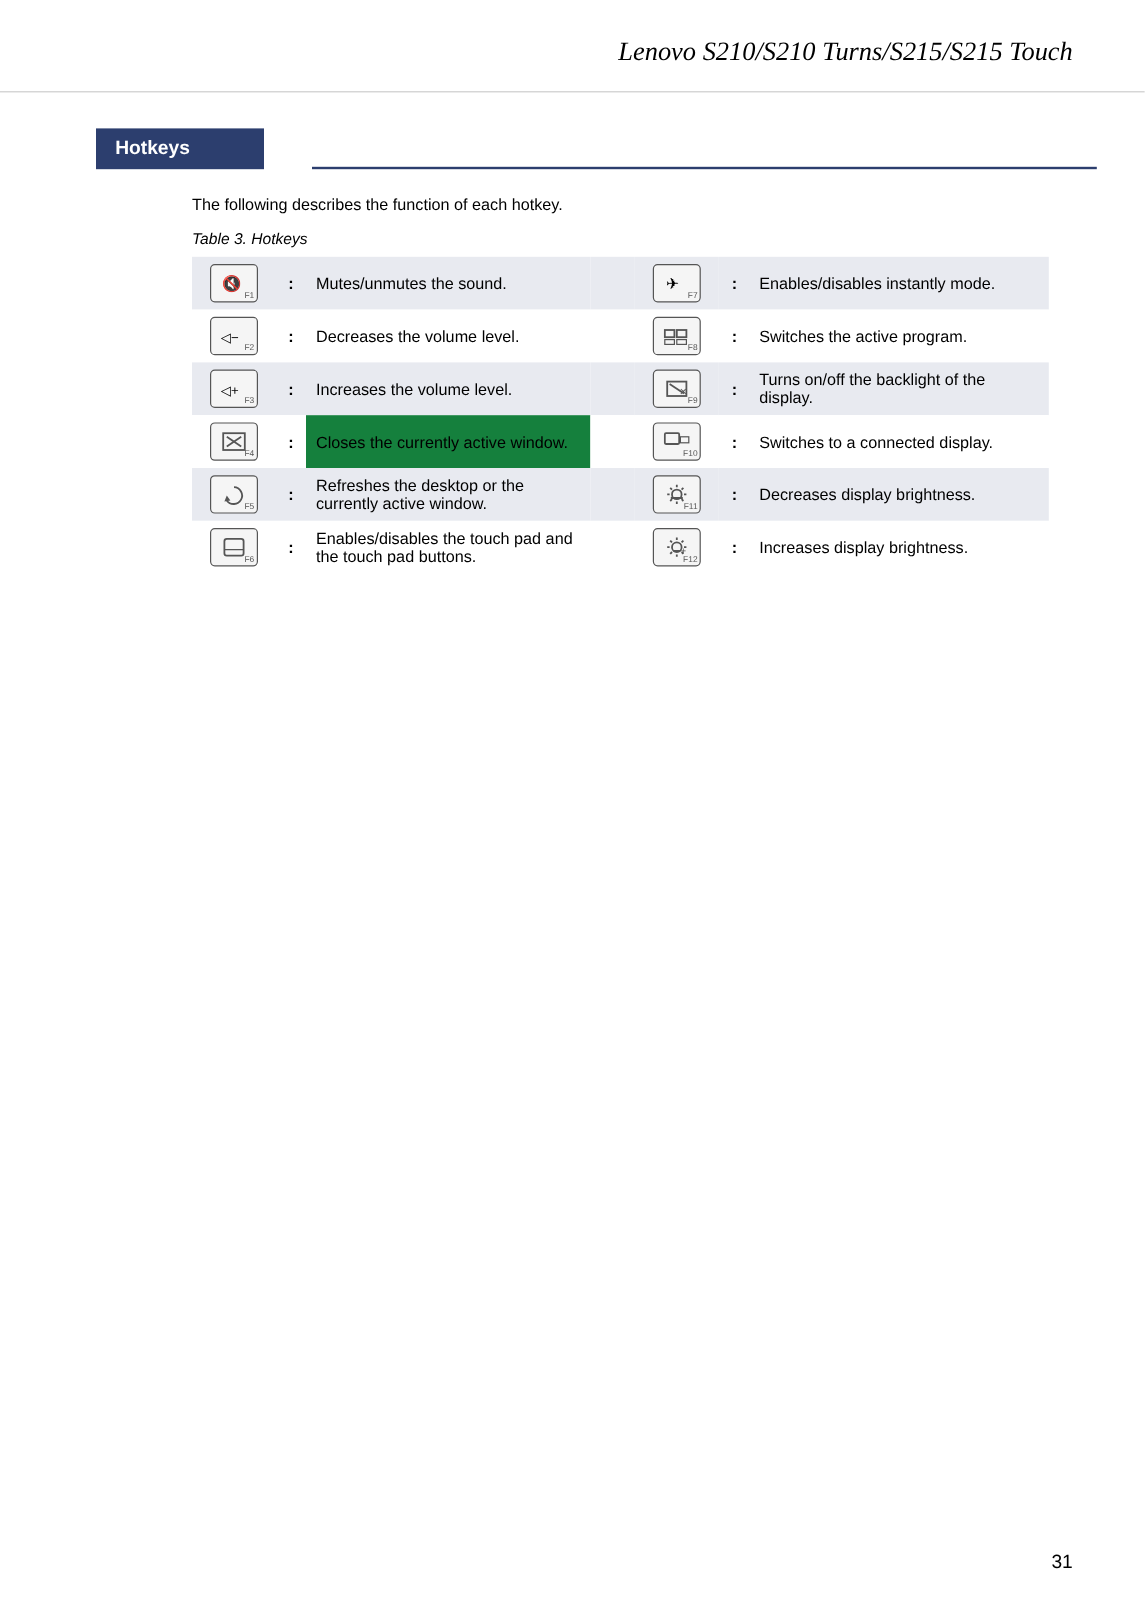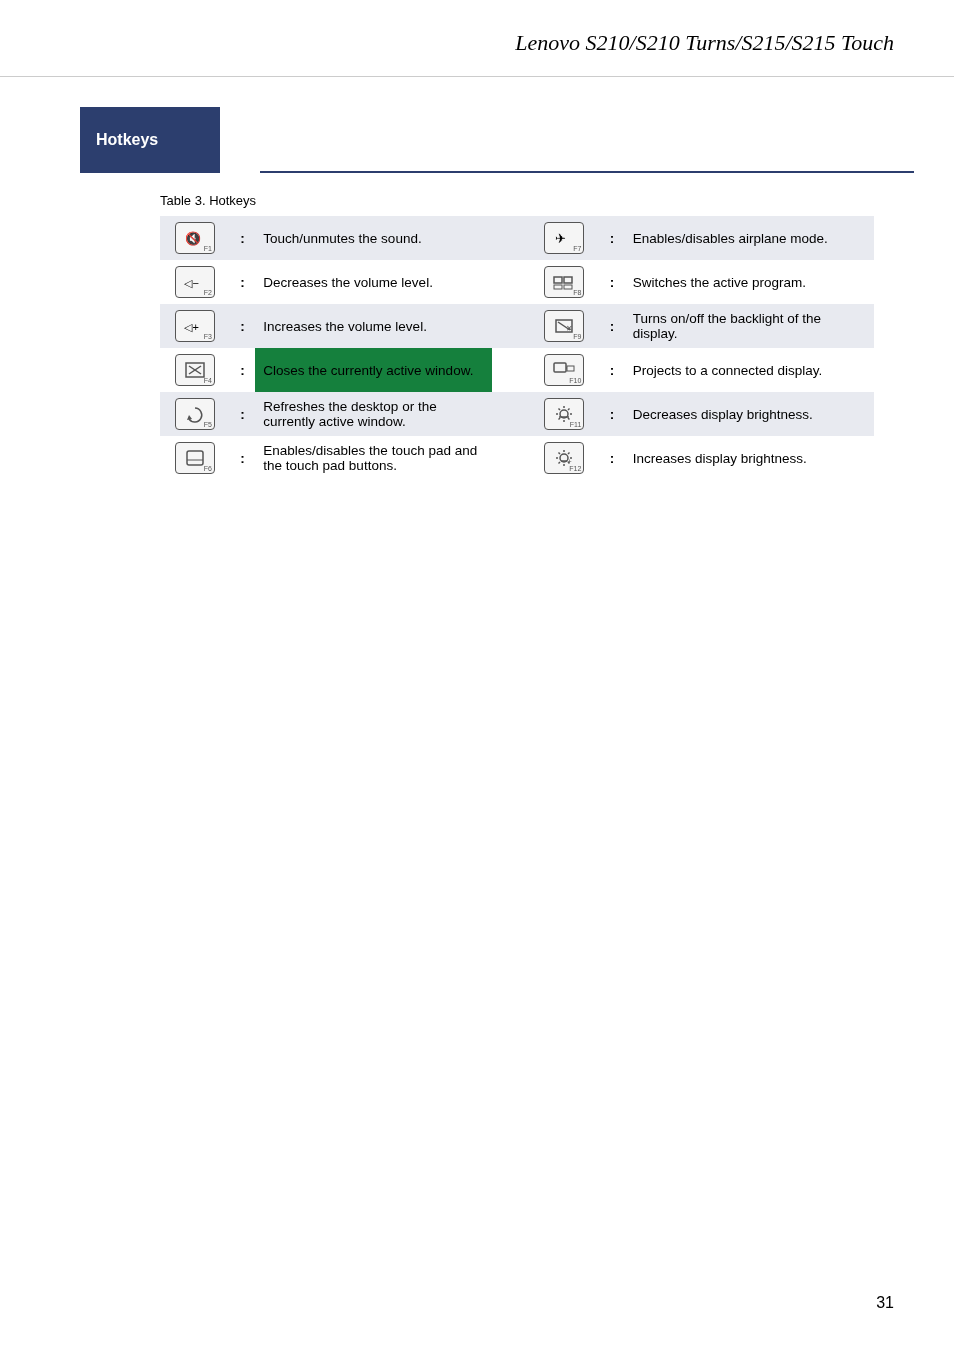--- a/index.html
+++ b/index.html
@@ -21,37 +21,38 @@
       font-family: Georgia, serif;
       border-bottom: 1px solid #ccc;
       margin-bottom: 10px;
     }
 
     .section-header {
       background: #2c3e6e;
       color: #fff;
       font-weight: bold;
       font-size: 16px;
-      padding: 24px 16px;
+      padding: 8px 16px;
       margin: 20px 40px 0 40px;
       display: inline-block;
       min-width: 140px;
     }
 
     .content-area {
       margin: 20px 80px 20px 160px;
     }
 
     .intro-text {
       font-size: 13.5px;
       line-height: 1.5;
       margin-bottom: 6px;
     }
 
     .table-caption {
+      font-style: italic;
       font-size: 13px;
       margin: 10px 0 8px 0;
     }
 
     
     .hotkeys-table {
       width: 100%;
       border-collapse: collapse;
       font-size: 13.5px;
     }
@@ -123,46 +124,47 @@
 <div class="page-title">Lenovo S210/S210 Turns/S215/S215 Touch</div>
 
 <div style="margin: 10px 40px 0 40px;">
   <div style="display:flex; align-items:stretch;">
     <div class="section-header">Hotkeys</div>
     <div style="flex:1; border-bottom: 2px solid #2c3e6e; align-self: flex-end;"></div>
   </div>
 </div>
 
 <div class="content-area">
+  <p class="intro-text">The following describes the function of each hotkey.</p>
   <p class="table-caption">Table 3. Hotkeys</p>
 
   <table class="hotkeys-table">
     <tbody id="hotkeys-body">
     <tr>
       <td class="key-cell" style="background:#e8eaf0; width:52px;">
         <div class="key-btn">
           <svg width="22" height="18" viewBox="0 0 22 18">
                 <text x="1" y="14" font-size="13">🔇</text>
               </svg>
           <span class="key-label">F1</span>
         </div>
       </td>
       <td class="colon-cell" style="background:#e8eaf0;">:</td>
-      <td class="desc-cell" style="background:#e8eaf0; width:190px;">Touch/unmutes the sound.</td>
+      <td class="desc-cell" style="background:#e8eaf0; width:190px;">Mutes/unmutes the sound.</td>
       <td class="spacer-cell" style="background:#e8eaf0; width:30px;"></td>
       <td class="key-cell" style="background:#e8eaf0; width:52px;">
         <div class="key-btn">
           <svg width="22" height="18" viewBox="0 0 22 18">
                 <text x="2" y="14" font-size="13">✈</text>
               </svg>
           <span class="key-label">F7</span>
         </div>
       </td>
       <td class="colon-cell" style="background:#e8eaf0;">:</td>
-      <td class="desc-cell" style="background:#e8eaf0; width:200px;">Enables/disables airplane mode.</td>
+      <td class="desc-cell" style="background:#e8eaf0; width:200px;">Enables/disables instantly mode.</td>
     </tr>
         <tr>
       <td class="key-cell" style="background:#ffffff; width:52px;">
         <div class="key-btn">
           <svg width="22" height="18" viewBox="0 0 22 18">
                 <text x="0" y="14" font-size="11">◁−</text>
               </svg>
           <span class="key-label">F2</span>
         </div>
       </td>
@@ -226,21 +228,21 @@
         <div class="key-btn">
           <svg width="22" height="18" viewBox="0 0 22 18">
                 <rect x="1" y="2" width="12" height="9" rx="1" fill="none" stroke="#555" stroke-width="1.5"></rect>
                 <rect x="14" y="5" width="7" height="5" fill="none" stroke="#555" stroke-width="1"></rect>
                 <line x1="13" y1="7" x2="14" y2="7" stroke="#555" stroke-width="1"></line>
               </svg>
           <span class="key-label">F10</span>
         </div>
       </td>
       <td class="colon-cell" style="background:#ffffff;">:</td>
-      <td class="desc-cell" style="background:#ffffff; width:200px;">Projects to a connected display.</td>
+      <td class="desc-cell" style="background:#ffffff; width:200px;">Switches to a connected display.</td>
     </tr>
         <tr>
       <td class="key-cell" style="background:#e8eaf0; width:52px;">
         <div class="key-btn">
           <svg width="22" height="18" viewBox="0 0 22 18">
                 <path d="M11 3 A7 7 0 1 1 5 14" fill="none" stroke="#555" stroke-width="1.5"></path>
                 <polygon points="5,10 3,15 8,14" fill="#555"></polygon>
               </svg>
           <span class="key-label">F5</span>
         </div>

